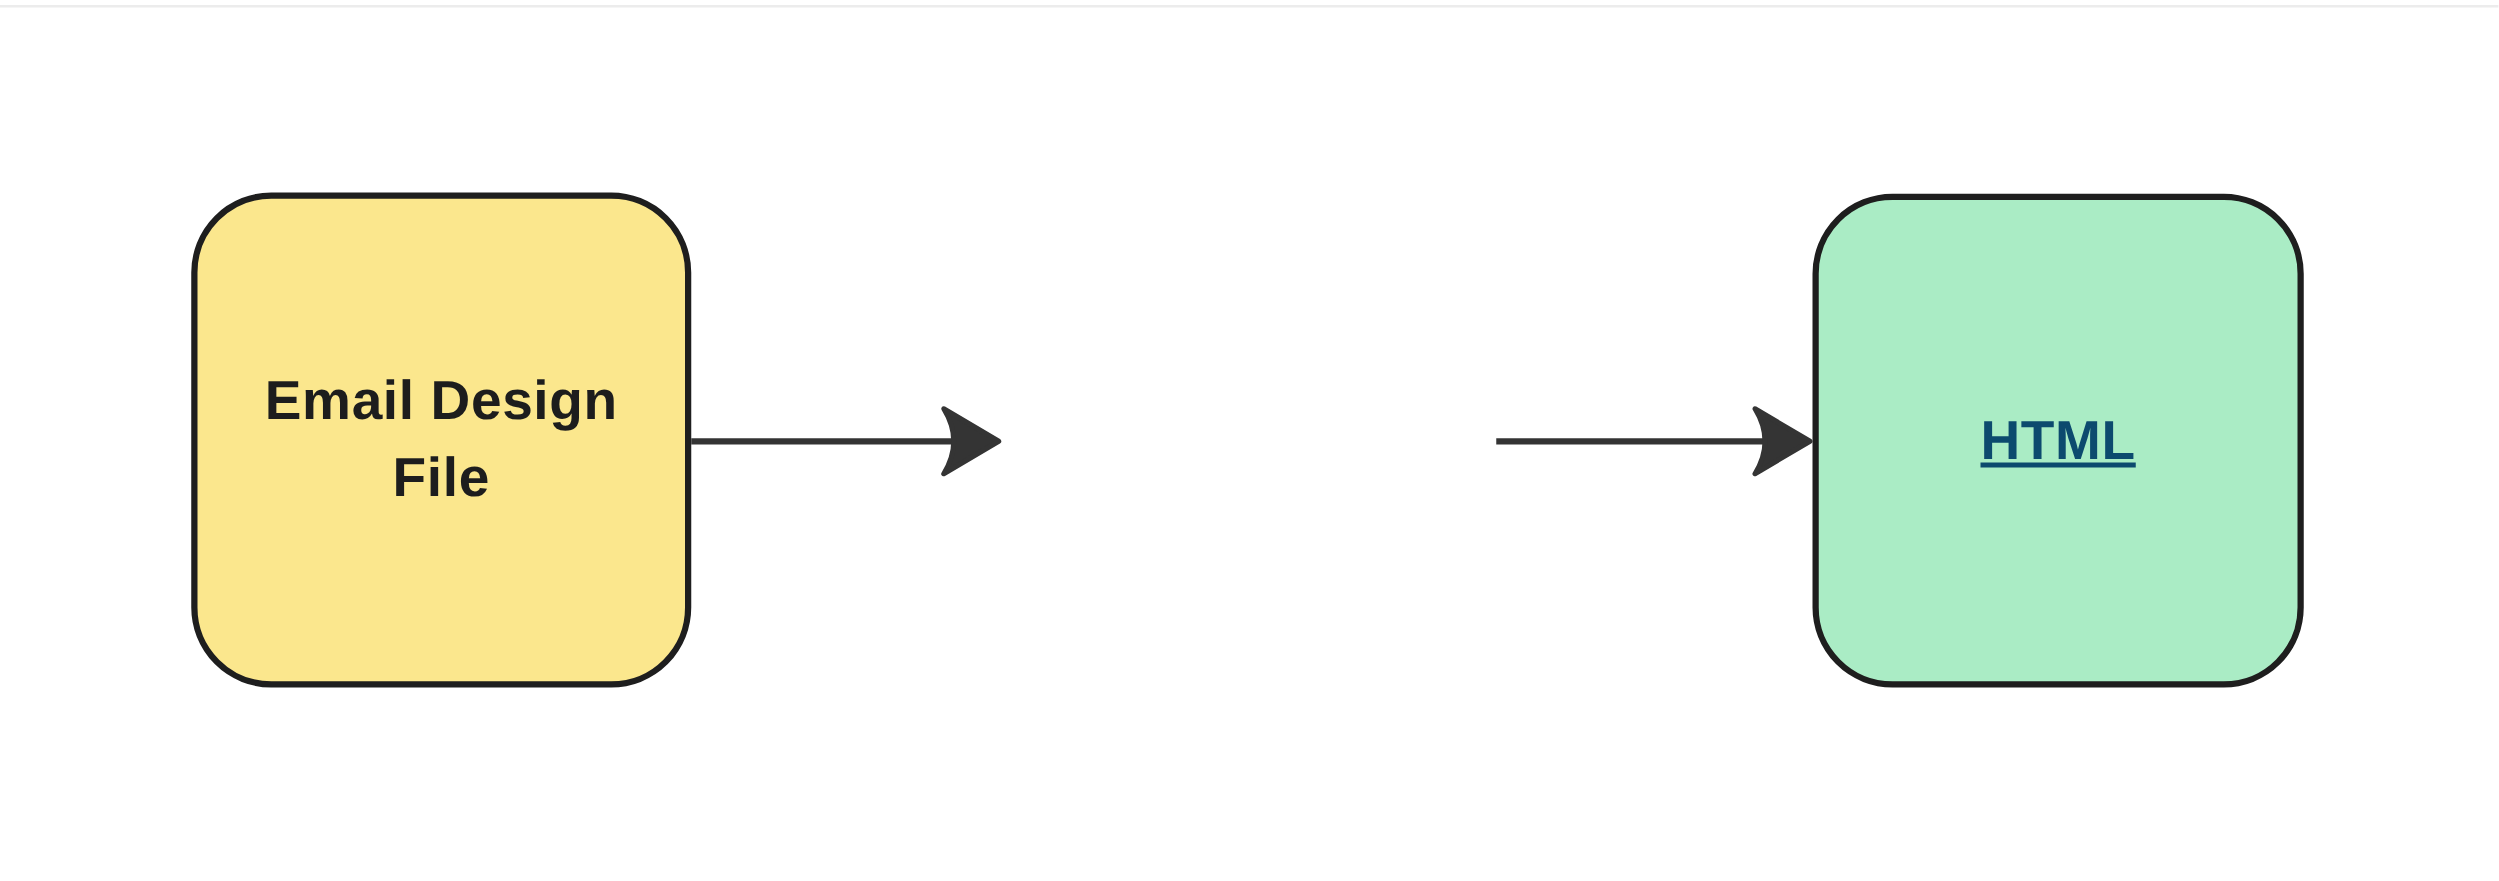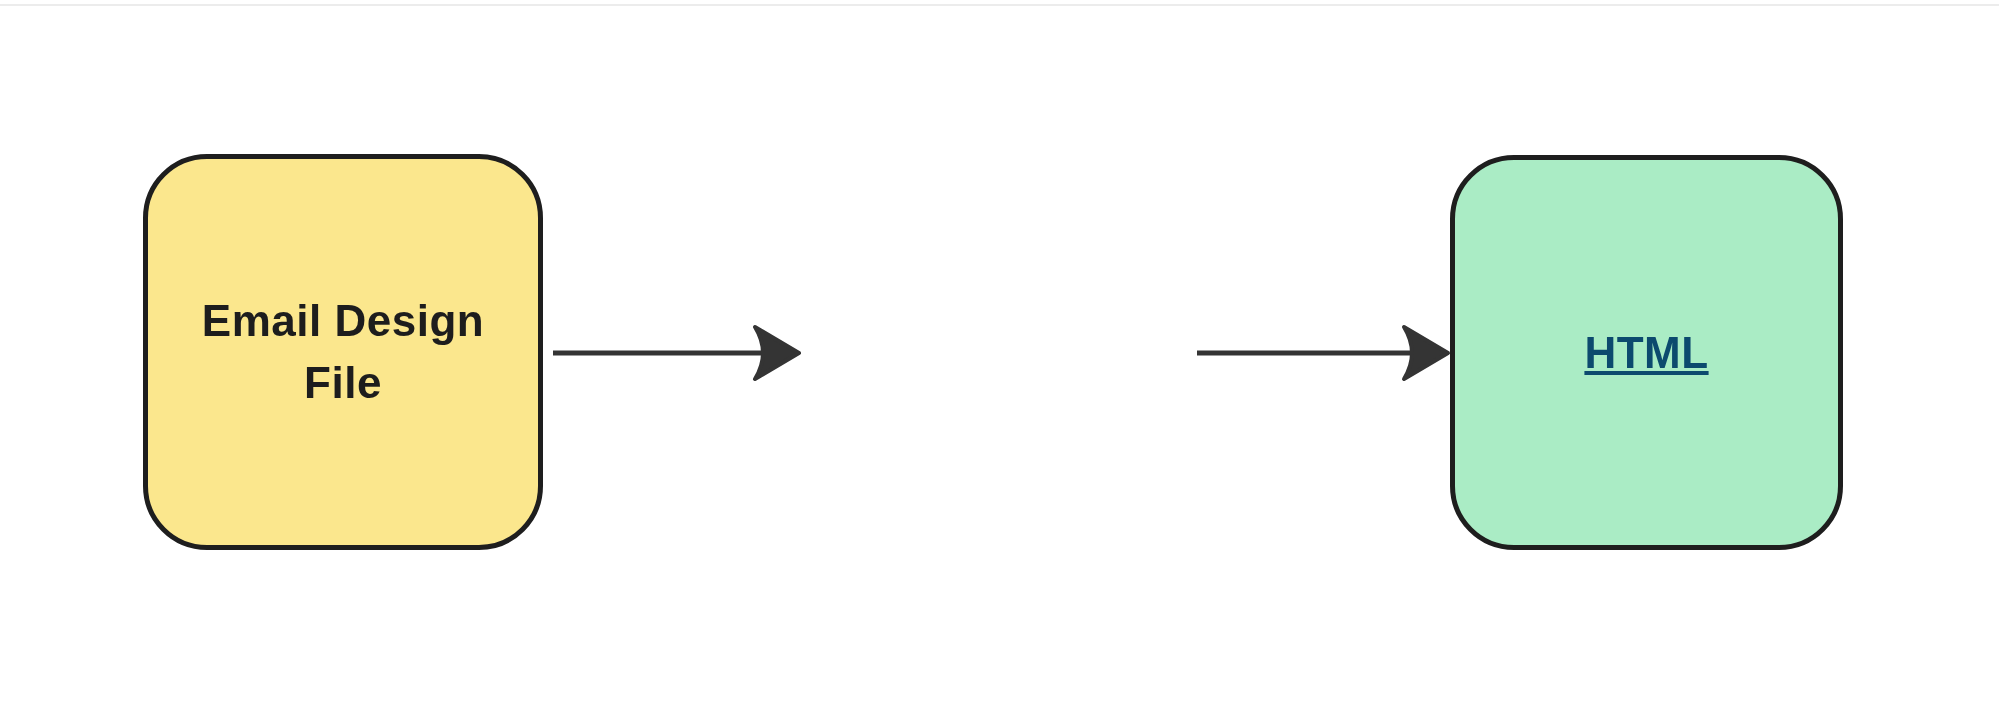--- a/index.html
+++ b/index.html
@@ -34,21 +34,21 @@
     text-align: center;
   }
   .node-label {
     font-size: 44px;
     font-weight: 700;
     line-height: 1.4;
     color: #1d1d1d;
     letter-spacing: 0.5px;
     max-width: 330px;
   }
-  .node-1 { left: 143px; top: 154px; width: 400px; height: 396px; }
+  .node-1 { left: 153px; top: 154px; width: 400px; height: 396px; }
   .node-2 { left: 801px; top: 153px; width: 396px; height: 399px; }
   .node-3 { left: 1450px; top: 155px; width: 393px; height: 395px; }
   .arrow {
     position: absolute;
     display: block;
     overflow: visible;
   }
   .arrow-1 { left: 553px;  top: 323px; width: 248px; height: 60px; }
   .arrow-2 { left: 1197px; top: 323px; width: 253px; height: 60px; }
 </style>

